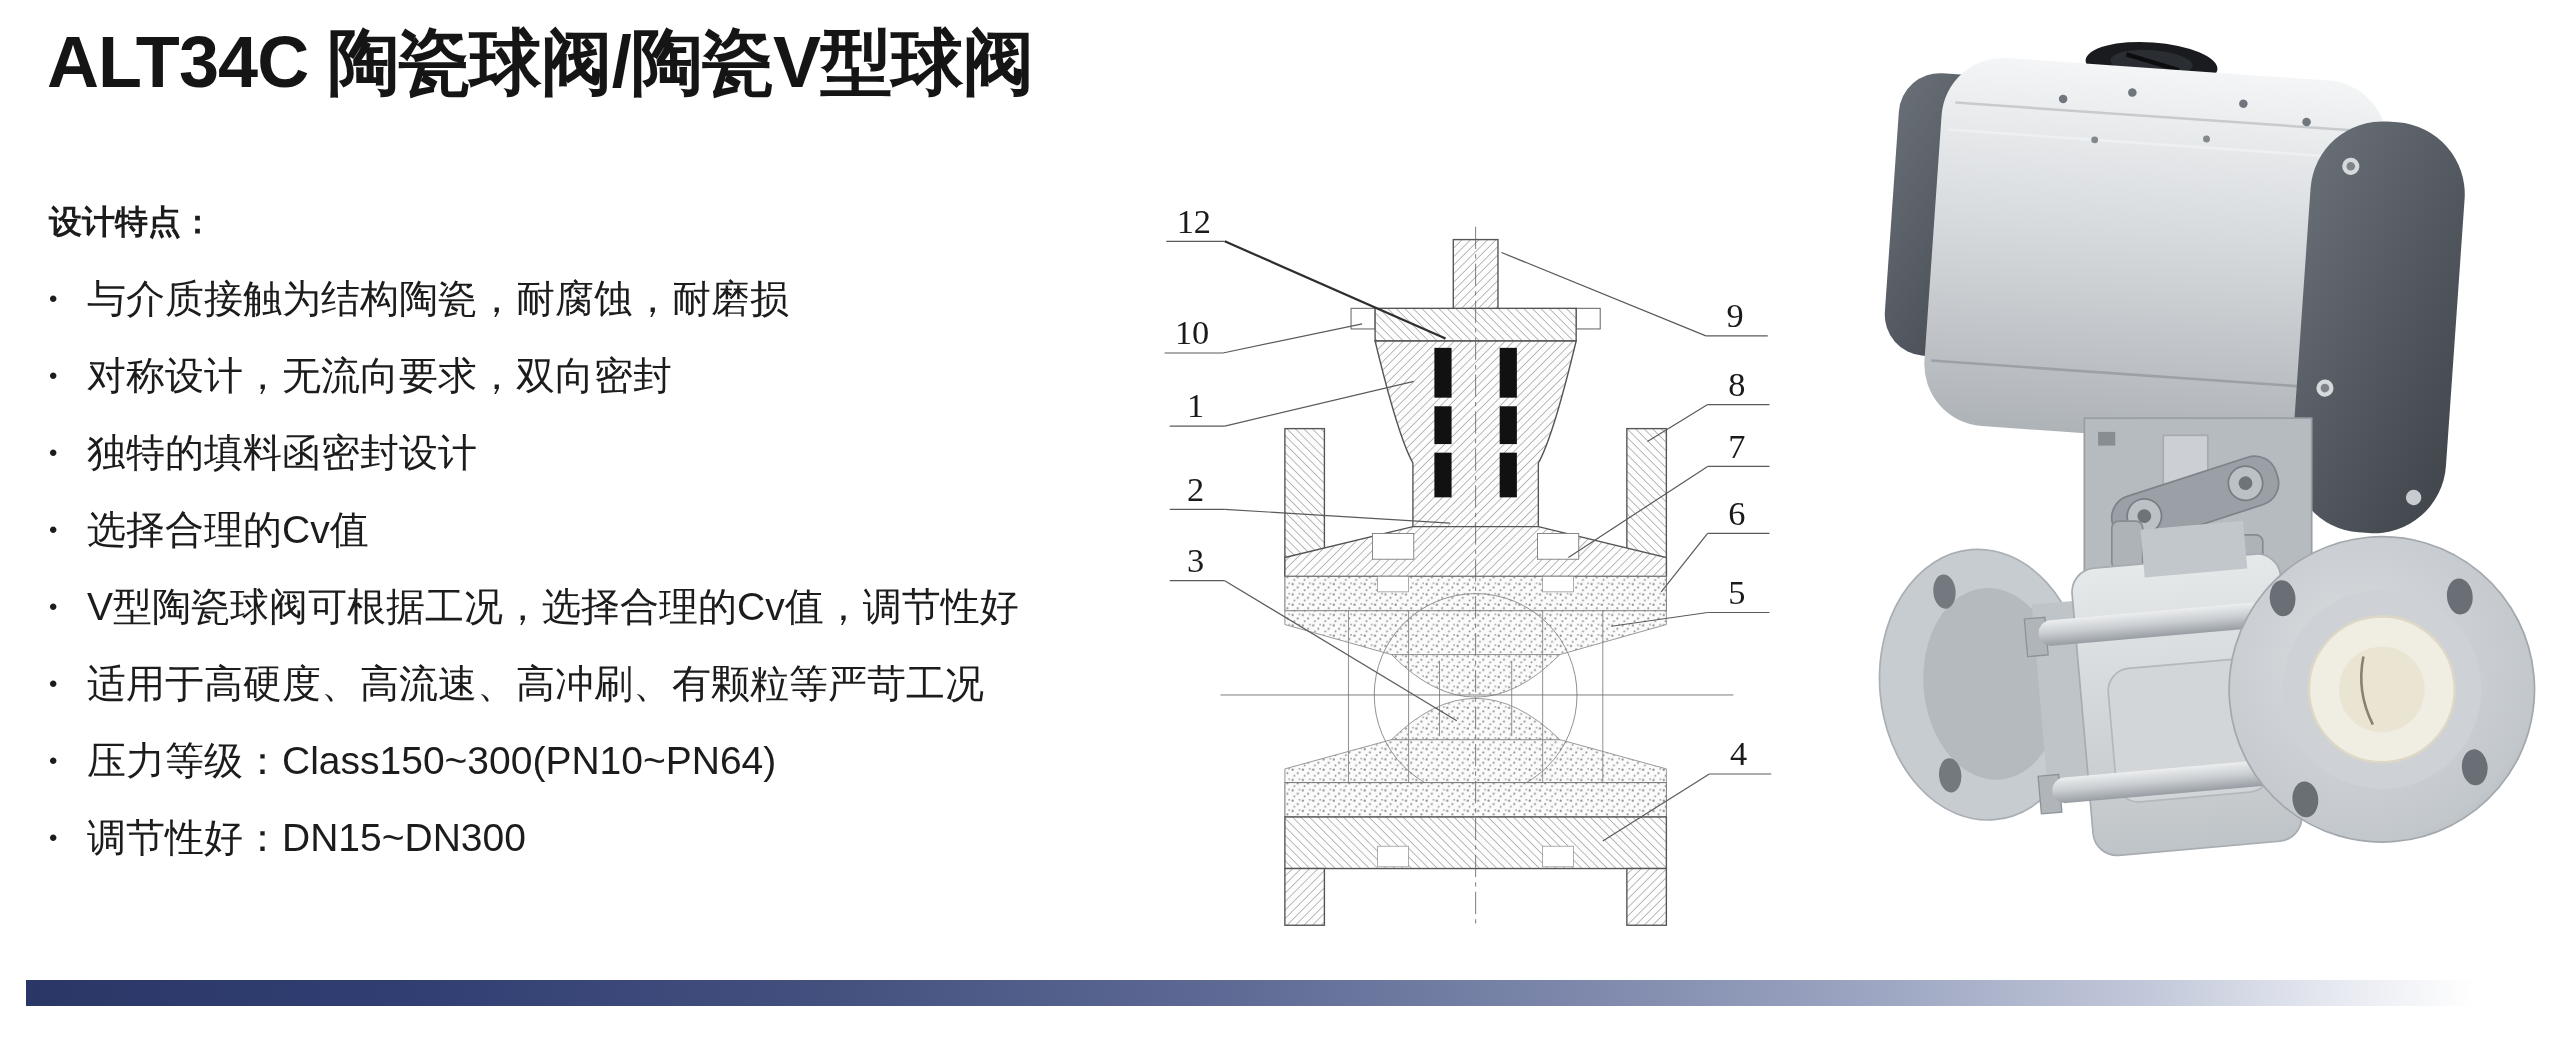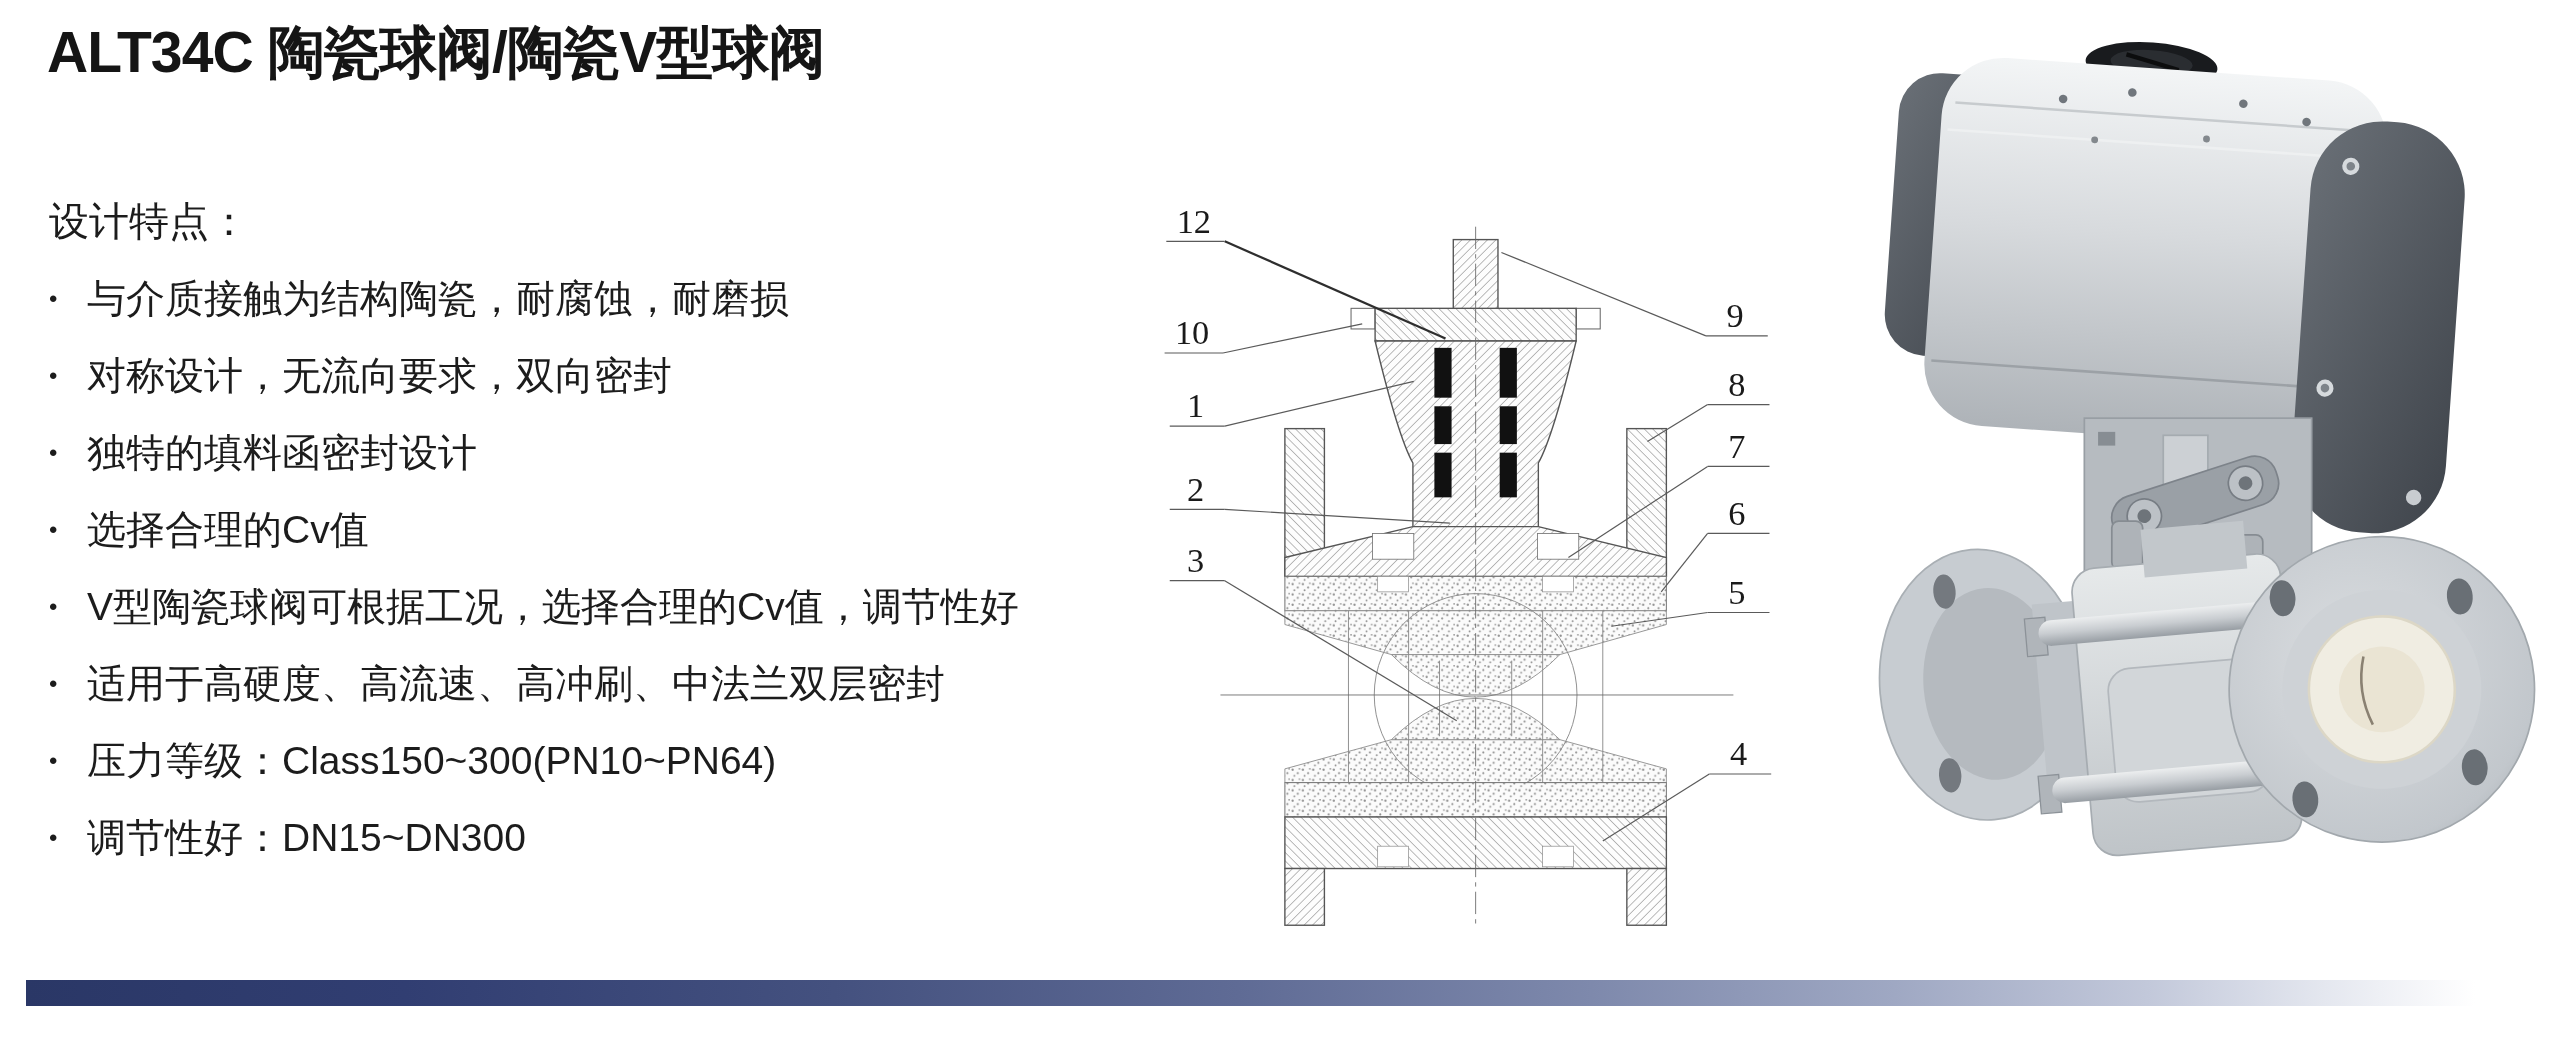--- a/index.html
+++ b/index.html
@@ -2,26 +2,26 @@
 <html style="font-size:13.7px"><head>
 <meta charset="utf-8">
 <style>
   html,body{margin:0;padding:0;background:#ffffff;}
   #page{
     position:relative;width:2576px;height:1054px;background:#ffffff;
     font-family:"Liberation Sans","DejaVu Sans",sans-serif;color:#1b1b1b;overflow:hidden;
   }
   .page-title{
     position:absolute;left:47px;top:15.4px;width:1458px;
-    font-size:57px;font-weight:700;letter-spacing:-0.9px;color:#151515;white-space:nowrap;
+    font-size:72px;font-weight:700;letter-spacing:-0.9px;color:#151515;white-space:nowrap;
   }
   .text-col{position:absolute;left:49px;top:183px;width:1149px;}
   .line{height:77px;line-height:77px;font-size:39px;color:#1c1c1c;white-space:nowrap;}
   .line .marker{display:inline-block;width:38px;font-size:24px;vertical-align:5.1px;color:#1c1c1c;}
-  .line.header{font-size:40px;}
+  .line.header{font-size:33px;font-weight:bold;}
   .diagram{position:absolute;left:1156px;top:176px;width:653px;height:763px;}
   .photo{position:absolute;left:1827px;top:13px;width:712px;height:939px;}
   .footer-bar{
     position:absolute;left:26px;top:980px;width:2525px;height:26px;
     background:linear-gradient(90deg,#2a3766 0%,#313e72 15%,#44517f 32%,#5f6b95 48%,
       #7e89ac 62%,#9fa8c3 74%,#c2c8da 84%,#e4e7ef 91%,#ffffff 97%);
   }
   svg{display:block;width:100%;height:100%;}
   .callout-num{font-family:"Liberation Serif","DejaVu Serif",serif;font-size:40px;fill:#1a1a1a;}
   .leader{stroke:#5a5a5a;stroke-width:1.4;fill:none;}
@@ -34,21 +34,21 @@
 
   <div class="page-title">ALT34C 陶瓷球阀/陶瓷V型球阀</div>
 
   <div class="text-col">
     <div class="line header"><span>设计特点：</span></div>
     <div class="line"><span class="marker">•</span><span>与介质接触为结构陶瓷，耐腐蚀，耐磨损</span></div>
     <div class="line"><span class="marker">•</span><span>对称设计，无流向要求，双向密封</span></div>
     <div class="line"><span class="marker">•</span><span>独特的填料函密封设计</span></div>
     <div class="line"><span class="marker">•</span><span>选择合理的Cv值</span></div>
     <div class="line"><span class="marker">•</span><span>V型陶瓷球阀可根据工况，选择合理的Cv值，调节性好</span></div>
-    <div class="line"><span class="marker">•</span><span>适用于高硬度、高流速、高冲刷、中法兰双层密封</span></div>
+    <div class="line"><span class="marker">•</span><span>适用于高硬度、高流速、高冲刷、有颗粒等严苛工况</span></div>
     <div class="line"><span class="marker">•</span><span>压力等级：Class150~300(PN10~PN64)</span></div>
     <div class="line"><span class="marker">•</span><span>调节性好：DN15~DN300</span></div>
   </div>
 
   <div class="diagram">
     <svg viewBox="0 0 760 880">
       <defs>
         <pattern id="d-h1" width="7" height="7" patternUnits="userSpaceOnUse" patternTransform="rotate(45)">
           <rect width="7" height="7" fill="#fdfdfd"></rect>
             <line x1="0" y1="0" x2="0" y2="7" stroke="#8f8f8f" stroke-width="1.4"></line>

